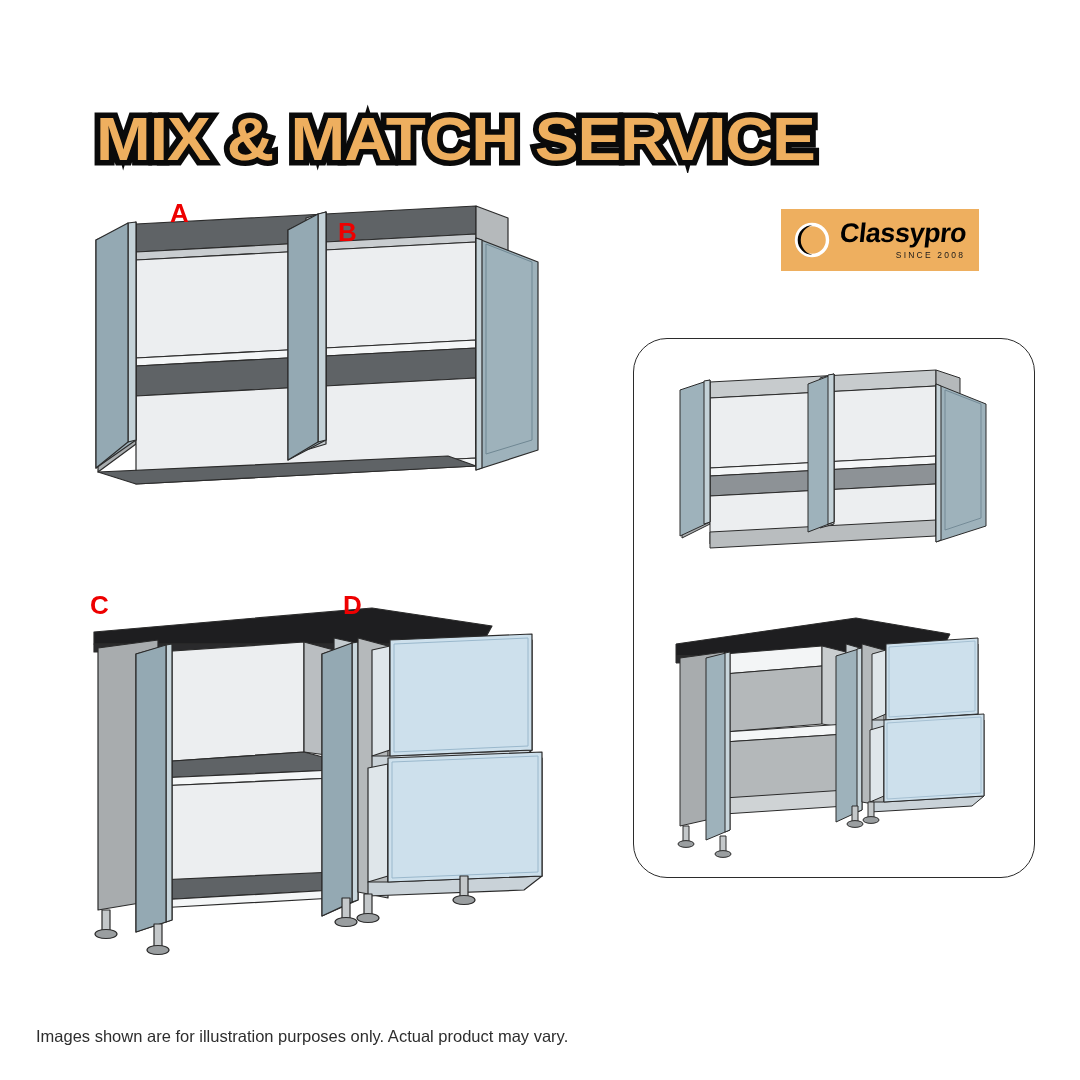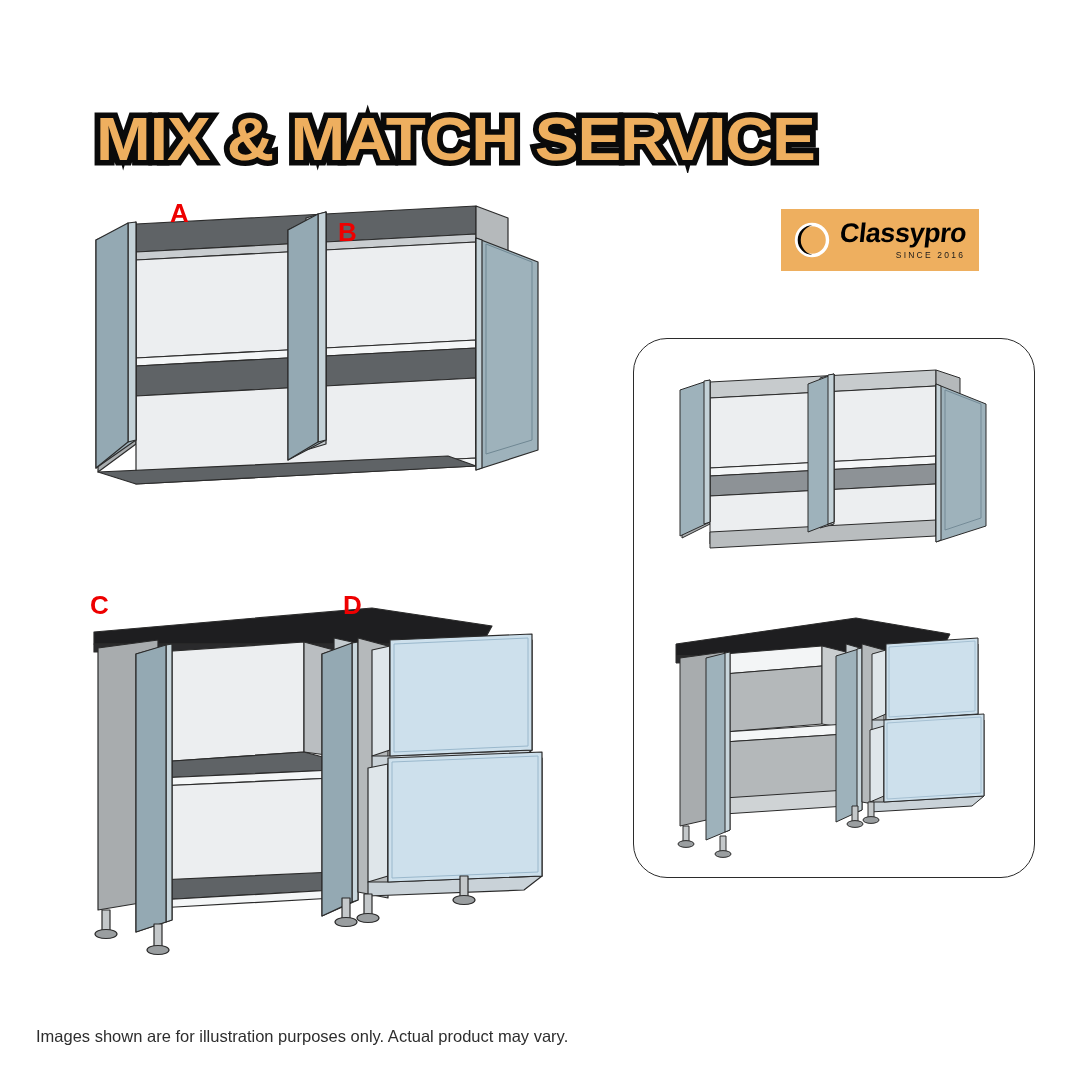--- a/index.html
+++ b/index.html
@@ -144,21 +144,21 @@
 
   <div id="logo-badge">
     <div id="logo-mark">
       <svg width="38" height="38" viewBox="0 0 38 38">
         <circle cx="19" cy="19" r="15.5" fill="none" stroke="#ffffff" stroke-width="3.4"></circle>
         <path d="M19.5 4.2 A15.2 15.2 0 0 0 19.5 33.8 A11.6 11.6 0 0 1 19.5 4.2 Z" fill="#000000"></path>
       </svg>
     </div>
     <div id="logo-text-wrap">
       <div id="logo-wordmark">Classypro</div>
-      <div id="logo-since">SINCE 2016</div>
+      <div id="logo-since">SINCE 2008</div>
     </div>
   </div>
 </div>
 
 <div class="figure" id="fig-wall-main">
   <svg width="470" height="310" viewBox="0 0 470 310">
     <g stroke="#2b2b2b" stroke-width="1.2" stroke-linejoin="round">
 
       <polygon points="20,60 58,42 58,262 20,290" fill="#a8acae"></polygon>
 

